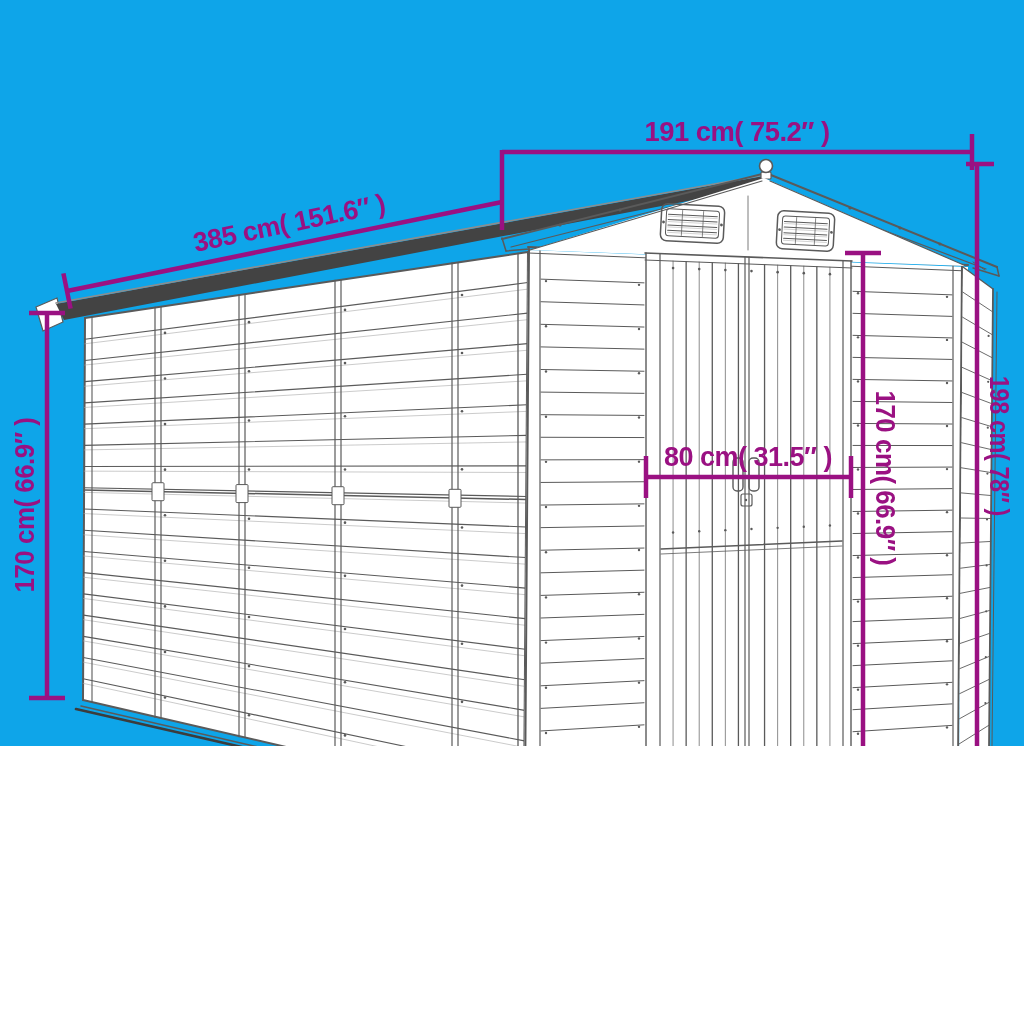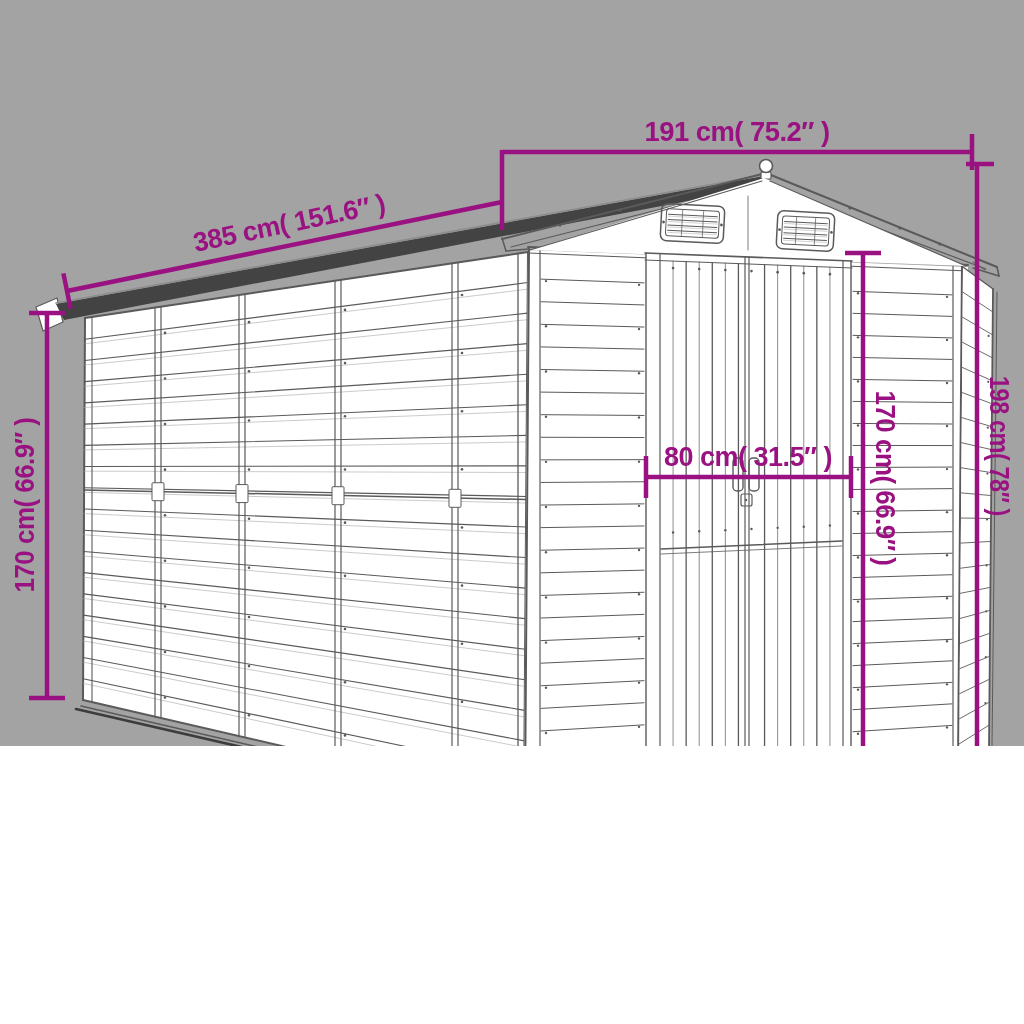--- a/index.html
+++ b/index.html
@@ -1,16 +1,16 @@
 <!DOCTYPE html>
 <html style="--dim: #9a1182;"><head>
 <meta charset="utf-8">
 <style>
   html,body{margin:0;padding:0;background:#ffffff;}
-  .canvas{position:relative;width:1024px;height:746px;background:#a3a3a3;overflow:hidden;}
+  .canvas{position:relative;width:1024px;height:746px;background:#0ea5e9;overflow:hidden;}
   svg{display:block;}
   .dl{stroke:var(--dim,#9a1182);stroke-width:4.5;fill:none;}
   .dt{fill:var(--dim,#9a1182);
       font-family:"Liberation Sans",sans-serif;
       font-weight:700;font-size:27px;letter-spacing:-0.5px;}
 </style>
 </head>
 <body>
 
 <div class="canvas">

